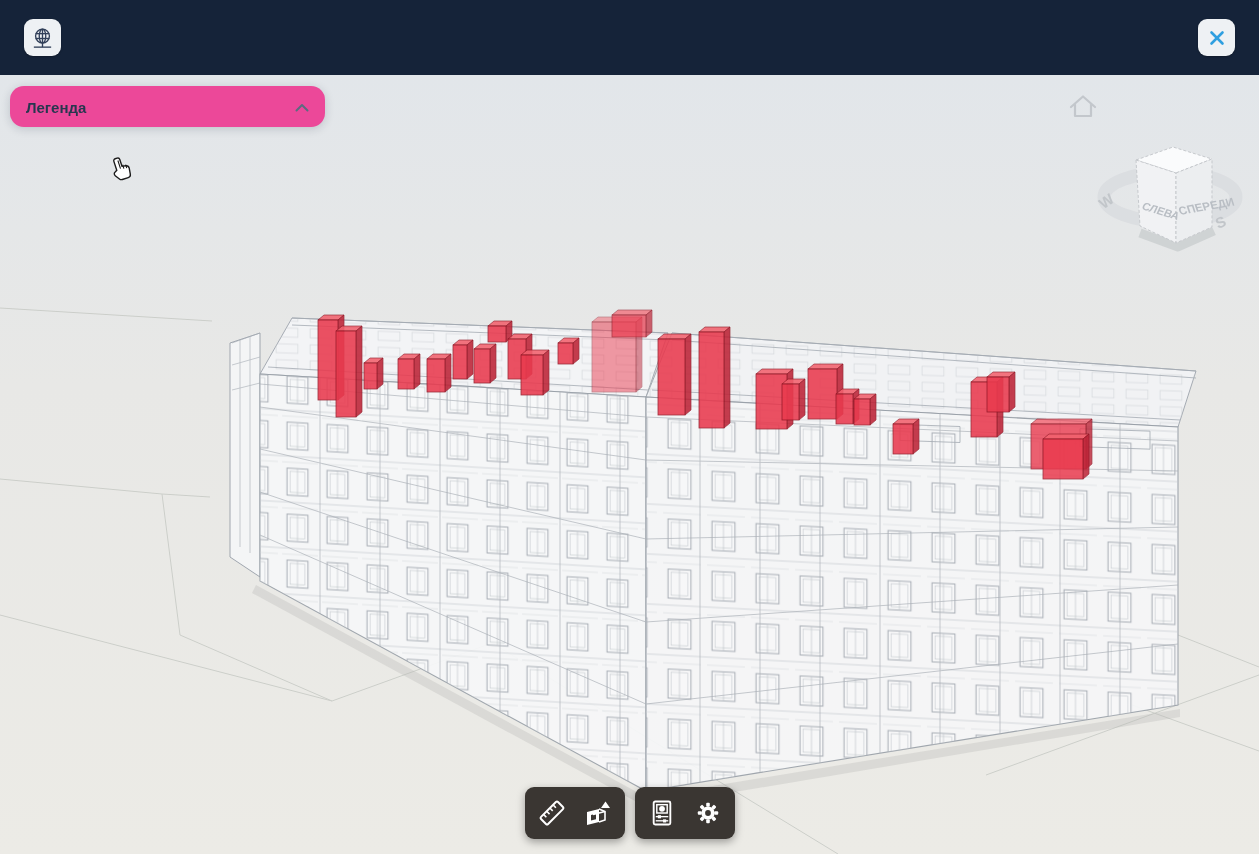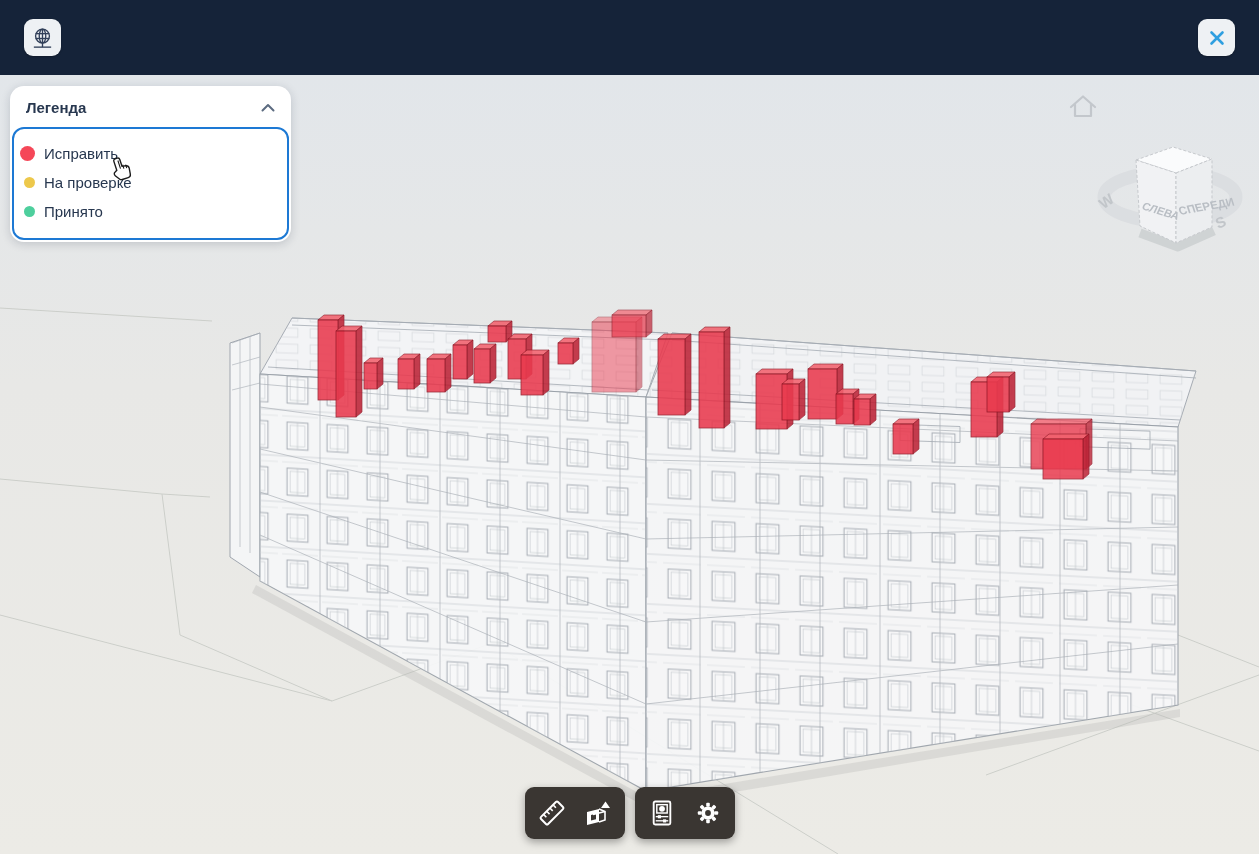--- a/index.html
+++ b/index.html
@@ -20,22 +20,22 @@
     border:none;cursor:pointer;box-shadow:0 1px 2px rgba(0,0,0,.25);
   }
   
   .viewport{
     position:absolute;left:0;top:75px;width:1259px;height:779px;
     background:linear-gradient(180deg,#e2e6ea 0%,#e8e8e6 40%,#ecebe6 100%);
   }
   .scene{position:absolute;left:0;top:0;}
   
   .legend{
-    position:absolute;left:10px;top:86px;width:281px;
-    background:#ffffff;border-radius:14px;
+    position:absolute;left:10px;top:86px;width:315px;
+    background:#ec4899;border-radius:14px;
     box-shadow:0 2px 10px rgba(20,35,57,.18);
   }
   .legend-header{
     display:flex;align-items:center;justify-content:space-between;
     padding:13px 16px 11px 16px;cursor:pointer;
   }
   .legend-title{font-size:15px;font-weight:600;color:#27374f;}
   .legend-body{
     margin:0 2px 2px 2px;border:2px solid #1d79d4;border-radius:12px;
     padding:10px 12px 12px 8px;
@@ -271,34 +271,20 @@
 </svg>
 </div>
 
 <div class="legend">
   <div class="legend-header">
     <span class="legend-title">Легенда</span>
     <svg width="14" height="9" viewBox="0 0 14 9">
       <polyline points="1.5,7.5 7,2 12.5,7.5" fill="none" stroke="#5c6b80" stroke-width="2" stroke-linecap="round" stroke-linejoin="round"></polyline>
     </svg>
   </div>
-  <div class="legend-body">
-    <div class="legend-item">
-      <span class="dot dot-lg" style="background: rgb(245, 71, 88);"></span>
-      <span class="label">Исправить</span>
-    </div>
-    <div class="legend-item">
-      <span class="dot dot-sm" style="background: rgb(237, 200, 75);"></span>
-      <span class="label">На проверке</span>
-    </div>
-    <div class="legend-item">
-      <span class="dot dot-sm" style="background: rgb(78, 207, 157);"></span>
-      <span class="label">Принято</span>
-    </div>
-  </div>
 </div>
 
 <svg class="cursor" width="24" height="26" viewBox="0 0 24 26">
   <path d="M8.5 1.5 c1.2 0 2.1 .9 2.1 2.1 v7.2 l3.6 .6 c1.7 .3 2.9 1.6 2.7 3.4 l-.8 6 c-.2 1.5-1.5 2.6-3 2.6 h-6.2 c-1 0-2-.5-2.6-1.4 l-3-4.4 c-.9-1.3-.4-3 1.1-3.6 l2-1 V3.6 c0-1.2 .9-2.1 2.1-2.1 z" fill="#ffffff" stroke="#1b1b1b" stroke-width="1.4" transform="rotate(-18 12 13)"></path>
   <path d="M8.5 4 v8.5 M11.7 9.5 v4 M14.6 10.3 v3.6" stroke="#1b1b1b" stroke-width="1.1" fill="none" transform="rotate(-18 12 13)"></path>
 </svg>
 
 <div class="toolbar">
   <div class="tool-group">
     <button class="tool-btn">

